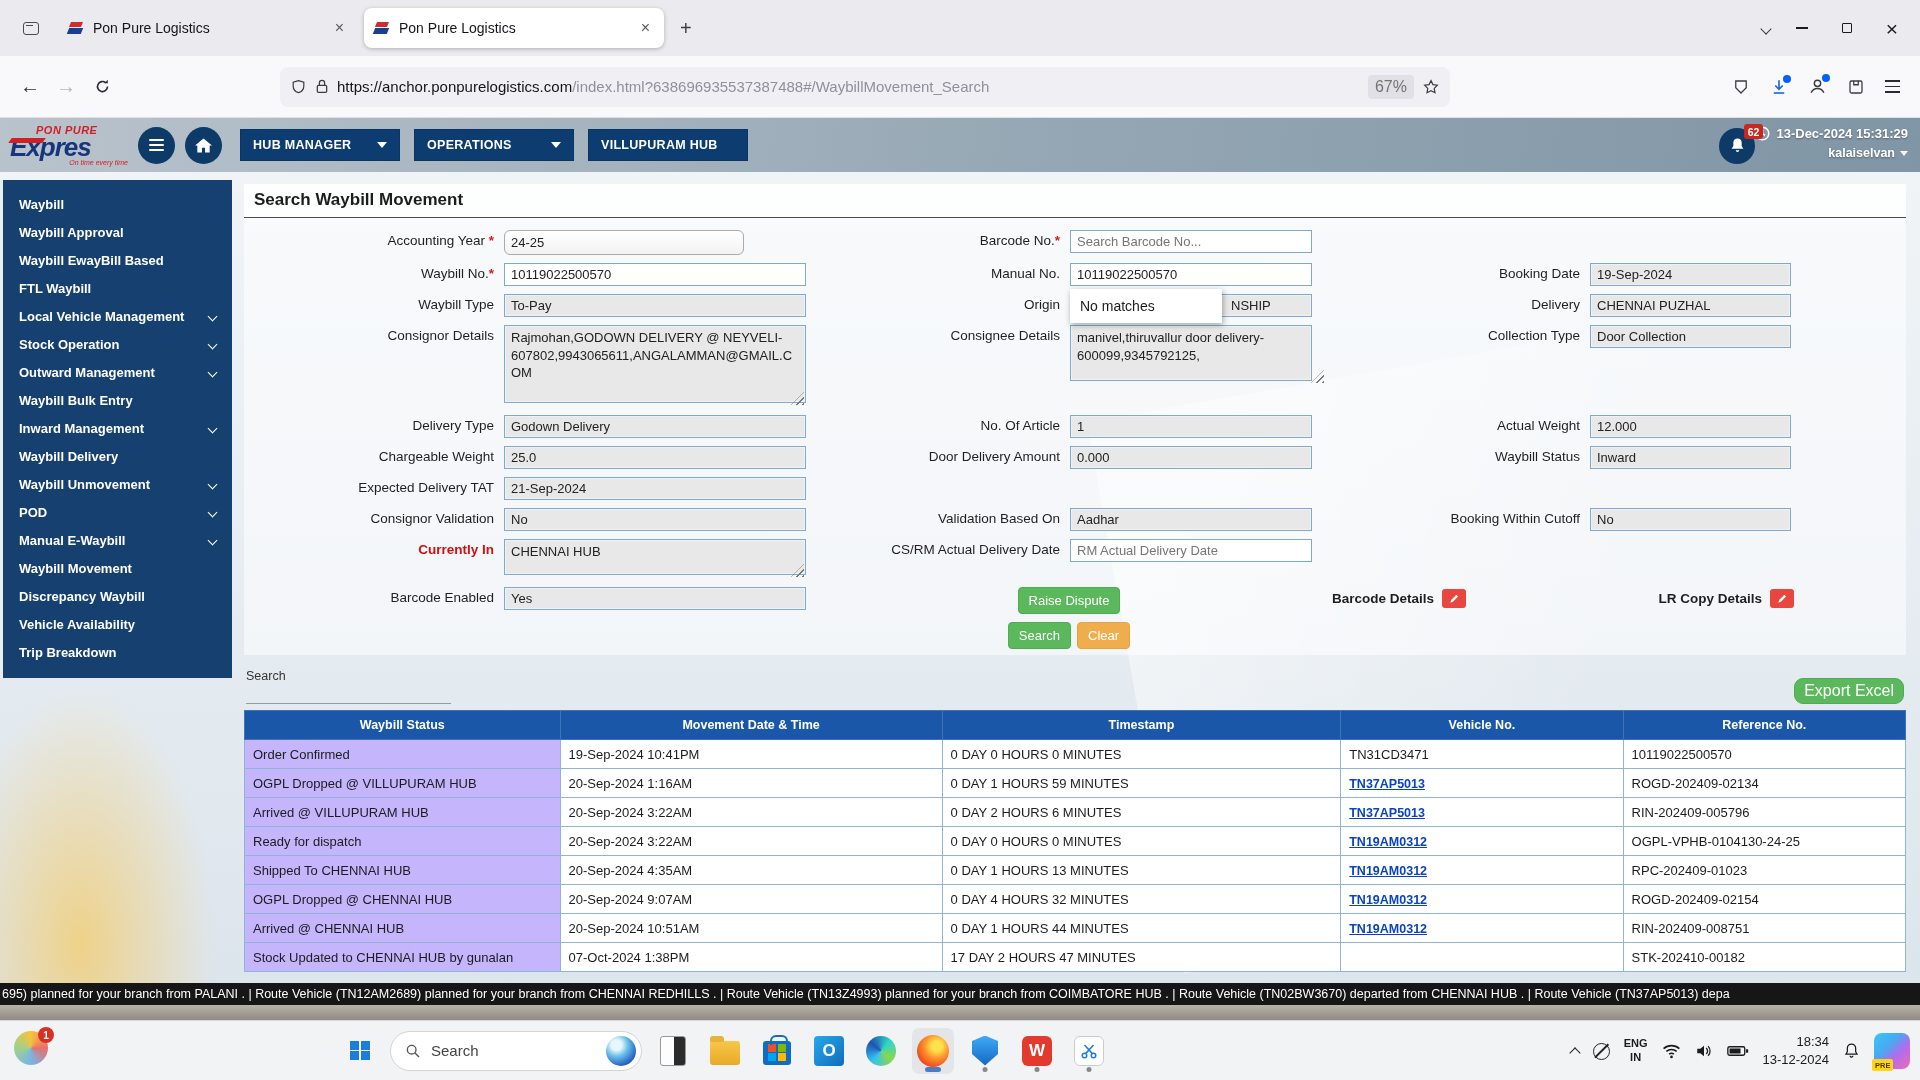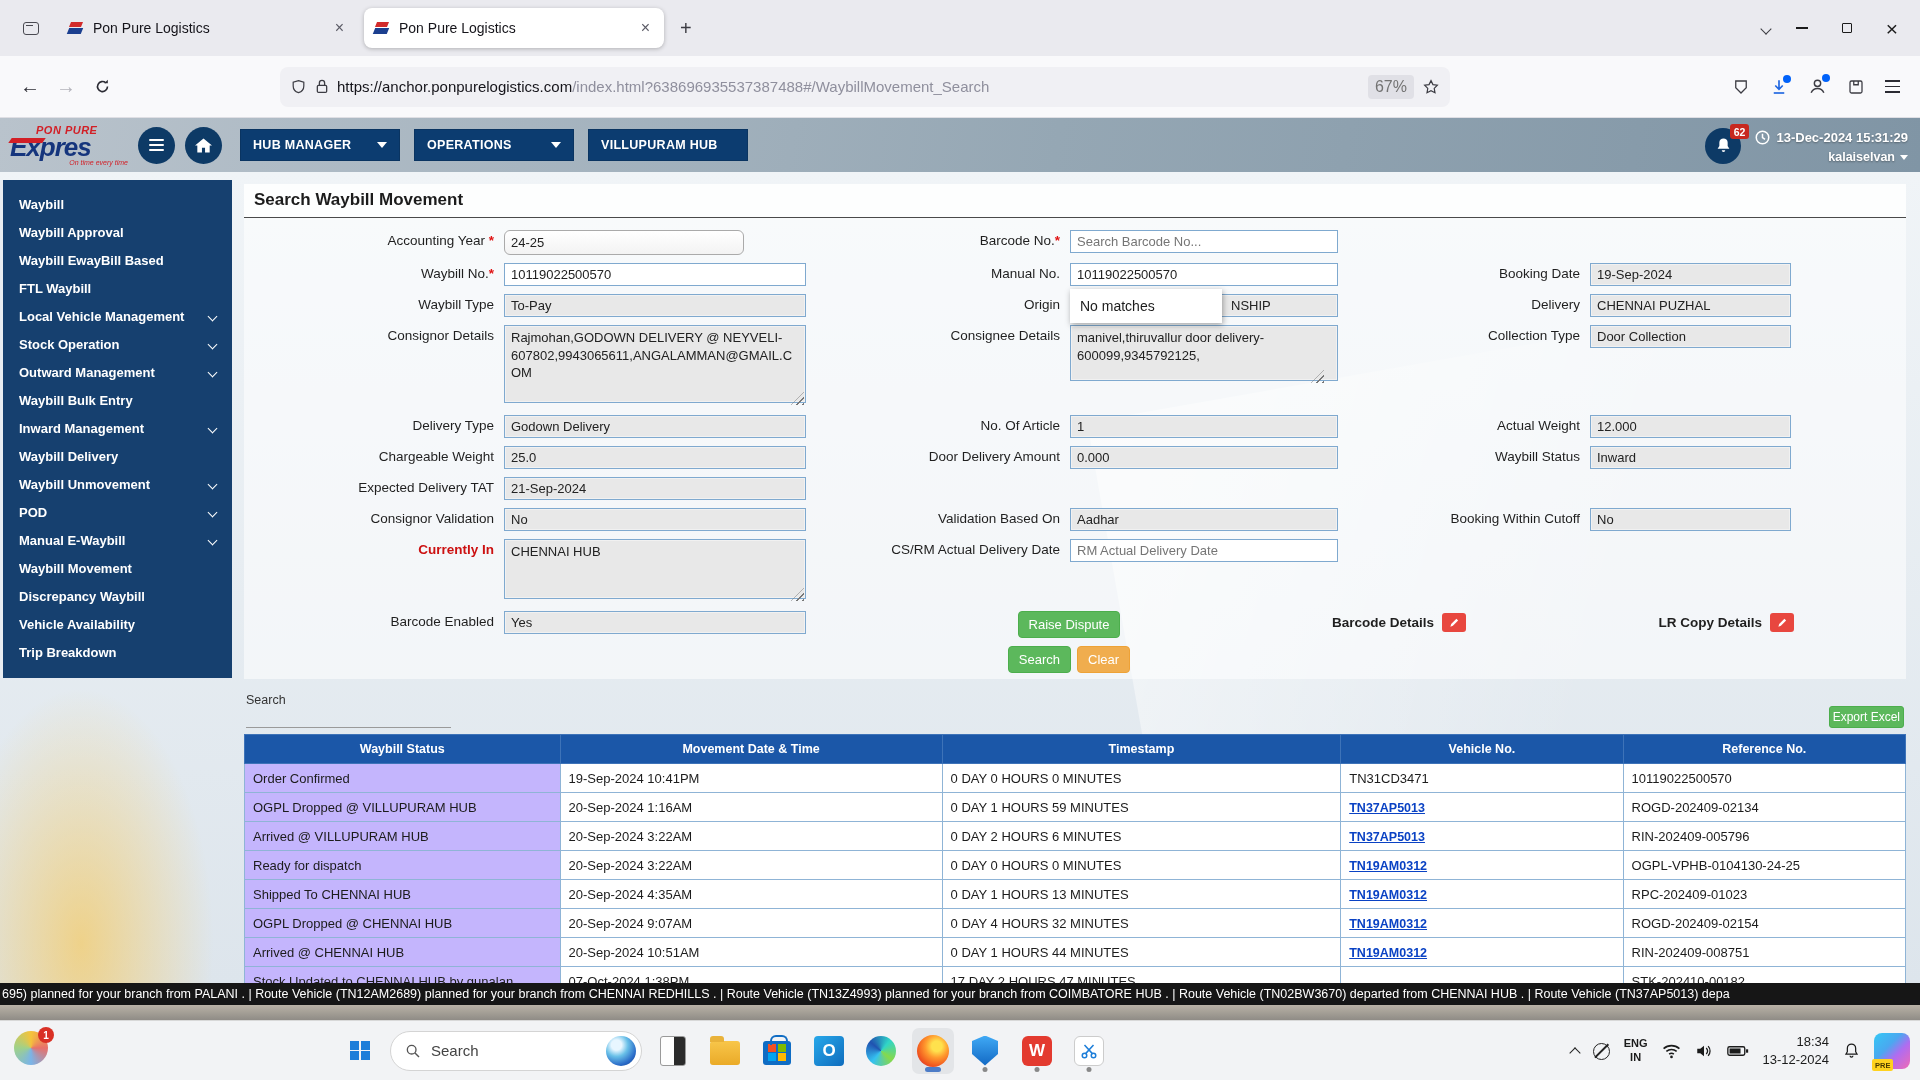--- a/index.html
+++ b/index.html
@@ -46,21 +46,21 @@
   .logo .lt{display:block;color:#d21f26;font-size:11px;font-weight:bold;font-style:italic;letter-spacing:.5px;margin-left:26px}
   .logo .lm{display:block;color:#15357d;font-size:26px;font-weight:bold;font-style:italic;letter-spacing:-1px;margin-top:-2px}
   .logo .swoosh{position:absolute;left:0;top:13px;width:34px;height:5px;background:#d21f26;transform:skewX(-35deg)}
   .logo .tag{display:block;color:#d21f26;font-size:7px;font-style:italic;text-align:right;margin-top:-1px}
   .circbtn{width:37px;height:37px;border-radius:50%;background:#0d3a66;display:flex;align-items:center;justify-content:center;margin-left:10px}
   .circbtn .bars{display:flex;flex-direction:column;gap:3px}
   .circbtn .bars i{width:15px;height:2.2px;background:#fff;border-radius:2px}
   .hdr-menus{display:flex;gap:14px;margin-left:18px}
   .menu-btn{height:32px;background:#0c3c70;border:1px solid #0a3461;color:#fff;font-size:12.5px;font-weight:bold;letter-spacing:.3px;display:flex;align-items:center;padding:0 12px;min-width:160px;justify-content:space-between;gap:18px}
   .menu-btn .mcaret{width:0;height:0;border-left:5px solid transparent;border-right:5px solid transparent;border-top:6px solid #fff}
-  .hdr-right{position:absolute;right:12px;top:4px;display:flex;align-items:flex-end;gap:14px}
+  .hdr-right{position:absolute;right:12px;top:4px;display:flex;align-items:center;}
   .bellwrap{position:relative;margin-top:6px}
   .bellcirc{width:36px;height:36px;border-radius:50%;background:#0d3a66;display:flex;align-items:center;justify-content:center}
   .badge{position:absolute;top:-4px;right:-8px;background:#c8281e;color:#fff;font-size:10.5px;font-weight:bold;padding:1.5px 4px;border-radius:3px}
   .hdr-meta{display:flex;flex-direction:column;align-items:flex-end;gap:5px;color:#fff}
   .dtline{display:flex;align-items:center;gap:6px;font-size:13px;font-weight:bold;text-shadow:0 1px 2px rgba(0,0,0,.35)}
   .userline{font-size:12.5px;font-weight:bold;display:flex;align-items:center;gap:5px;text-shadow:0 1px 2px rgba(0,0,0,.35)}
   .userline .mcaret{width:0;height:0;border-left:4.5px solid transparent;border-right:4.5px solid transparent;border-top:5px solid #fff}
 
   
   .main{position:relative;height:811px;background:linear-gradient(180deg,#f0f4f7,#dde5ec);overflow:hidden}
@@ -75,41 +75,41 @@
 
   
   .formwrap{background:rgba(255,255,255,.55);padding:12px 4px 6px}
   .fgrid{display:grid;grid-template-columns:250px 302px 252px 256px 252px 204px;column-gap:6px;row-gap:8px;align-items:start}
   .lb{font-size:13.5px;color:#1f1f1f;text-align:right;padding-right:4px;padding-top:3px;white-space:nowrap}
   .lb .req{color:#e01414;font-weight:bold}
   .lb.red{color:#cc1111;font-weight:bold}
   input.fld,textarea.fld{height:23px;border:1px solid #7fa9cf;background:#fff;font-size:13px;color:#222;padding:0 6px;outline:none}
   input.ro,textarea.ro{background:#e8e8e8;box-shadow:inset 0 0 0 1px rgba(255,255,255,.4)}
   input.acc{width:240px;border:1px solid #aaa;border-radius:6px;background:linear-gradient(#fff,#f3f3f3);height:25px}
-  .w300{width:302px}.w253{width:268px}.w200{width:201px}
+  .w300{width:302px}.w253{width:242px}.w200{width:201px}
   textarea.fld{resize:none;height:78px;padding-top:3px;line-height:1.35}
   textarea.short{height:56px}
-  textarea.mini{height:60px}
+  textarea.mini{height:36px}
   .tawrap{position:relative;display:inline-block}
   .tawrap:after{content:"";position:absolute;right:2px;bottom:2px;width:13px;height:13px;clip-path:polygon(100% 0,100% 100%,0 100%);background:repeating-linear-gradient(315deg,#777 0 1.5px,transparent 1.5px 4.5px)}
   .origin-wrap{position:relative;display:inline-block}
   .no-matches{position:absolute;left:0;top:-5px;width:152px;height:34px;background:#fff;box-shadow:1px 2px 6px rgba(0,0,0,.35);display:flex;align-items:center;padding-left:10px;font-size:14px;color:#1c1c1c;z-index:5}
   input.origin{padding-left:160px}
   .btn{display:inline-flex;align-items:center;justify-content:center;border:none;border-radius:4px;color:#fff;font-size:13px;padding:5px 10px;cursor:default}
   .btn.green{background:#5cb85c;border:1px solid #4cae4c}
   .btn.orange{background:#f0ad4e;border:1px solid #eea236}
   .iconbtn{display:inline-flex;align-items:center;justify-content:center;width:24px;height:19px;border-radius:3px;background:#e8473f;margin-left:8px;vertical-align:middle}
   .inline-lbl{font-size:13.5px;color:#1f1f1f;font-weight:bold}
   .rowcenter{display:flex;justify-content:center;gap:6px;align-items:center}
 
   
   .resultbar{display:flex;align-items:flex-end;justify-content:space-between;margin-top:14px;padding:0 2px}
   .filter .flabel{font-size:12.5px;color:#333;display:block;margin-bottom:3px}
   .filter input{width:205px;border:none;border-bottom:1px solid #9a9a9a;background:transparent;height:16px;font-size:13px;outline:none}
-  .btn.export{font-size:12px;padding:3px 3px;border-radius:3px}
+  .btn.export{font-size:16px;padding:3px 9px;border-radius:9px}
   table.res{width:100%;border-collapse:collapse;margin-top:6px;background:rgba(255,255,255,.92)}
   table.res th{background:#1b57a8;color:#fff;font-size:12.5px;font-weight:bold;padding:7px 4px;border:1px solid #3e73b8;text-align:center}
   table.res td{font-size:13px;color:#1c1c1c;padding:6.5px 8px;border:1px solid #8fb4d6;background:#fff}
   table.res td.st{background:#c4b5fd;}
   table.res a{color:#0a42c4;text-decoration:underline;font-weight:600;font-size:12.5px}
   .c1{width:19%}.c2{width:23%}.c3{width:24%}.c4{width:17%}.c5{width:17%}
 
   
   .ticker{height:22px;background:#161616;color:#fff;font-size:12.5px;display:flex;align-items:center;white-space:nowrap;overflow:hidden;padding-left:2px}
   .strip{height:15px;background:linear-gradient(#b9b2a6,#8f8c86)}

